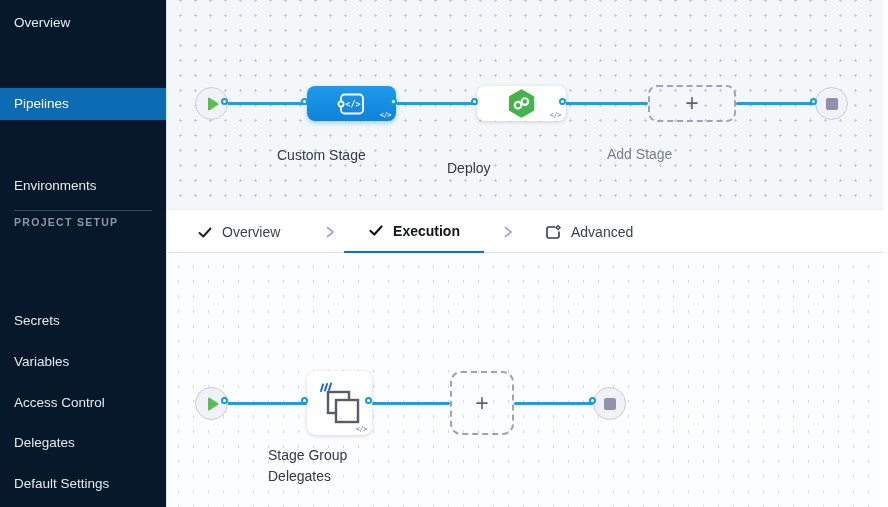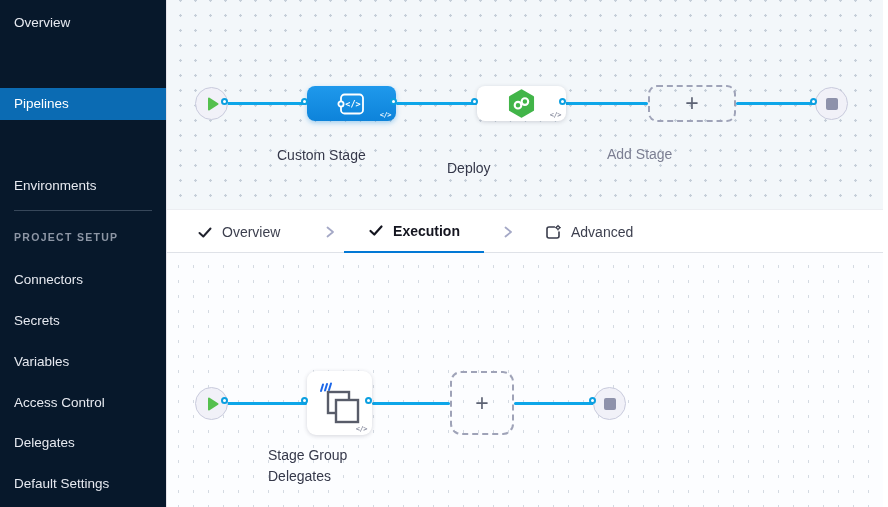--- a/index.html
+++ b/index.html
@@ -68,22 +68,21 @@
 </head>
 <body>
 
 <div class="app">
 
   <nav class="sidebar">
     <div class="nav-item" style="top:7px">Overview</div>
     <div class="nav-item active" style="top:88px">Pipelines</div>
     <div class="nav-item" style="top:170px">Environments</div>
     <div class="nav-divider" style="top:210px"></div>
-    <div class="nav-section" style="top:231px">PROJECT SETUP</div>
-    <div class="nav-item" style="top:264px">Connectors</div>
+    <div class="nav-section" style="top:216px">PROJECT SETUP</div>
     <div class="nav-item" style="top:305px">Secrets</div>
     <div class="nav-item" style="top:387px">Access Control</div>
     <div class="nav-item" style="top:346px">Variables</div>
     <div class="nav-item" style="top:427px">Delegates</div>
     <div class="nav-item" style="top:468px">Default Settings</div>
   </nav>
 
   <div class="main">
 
     <div class="canvas canvas-top">

